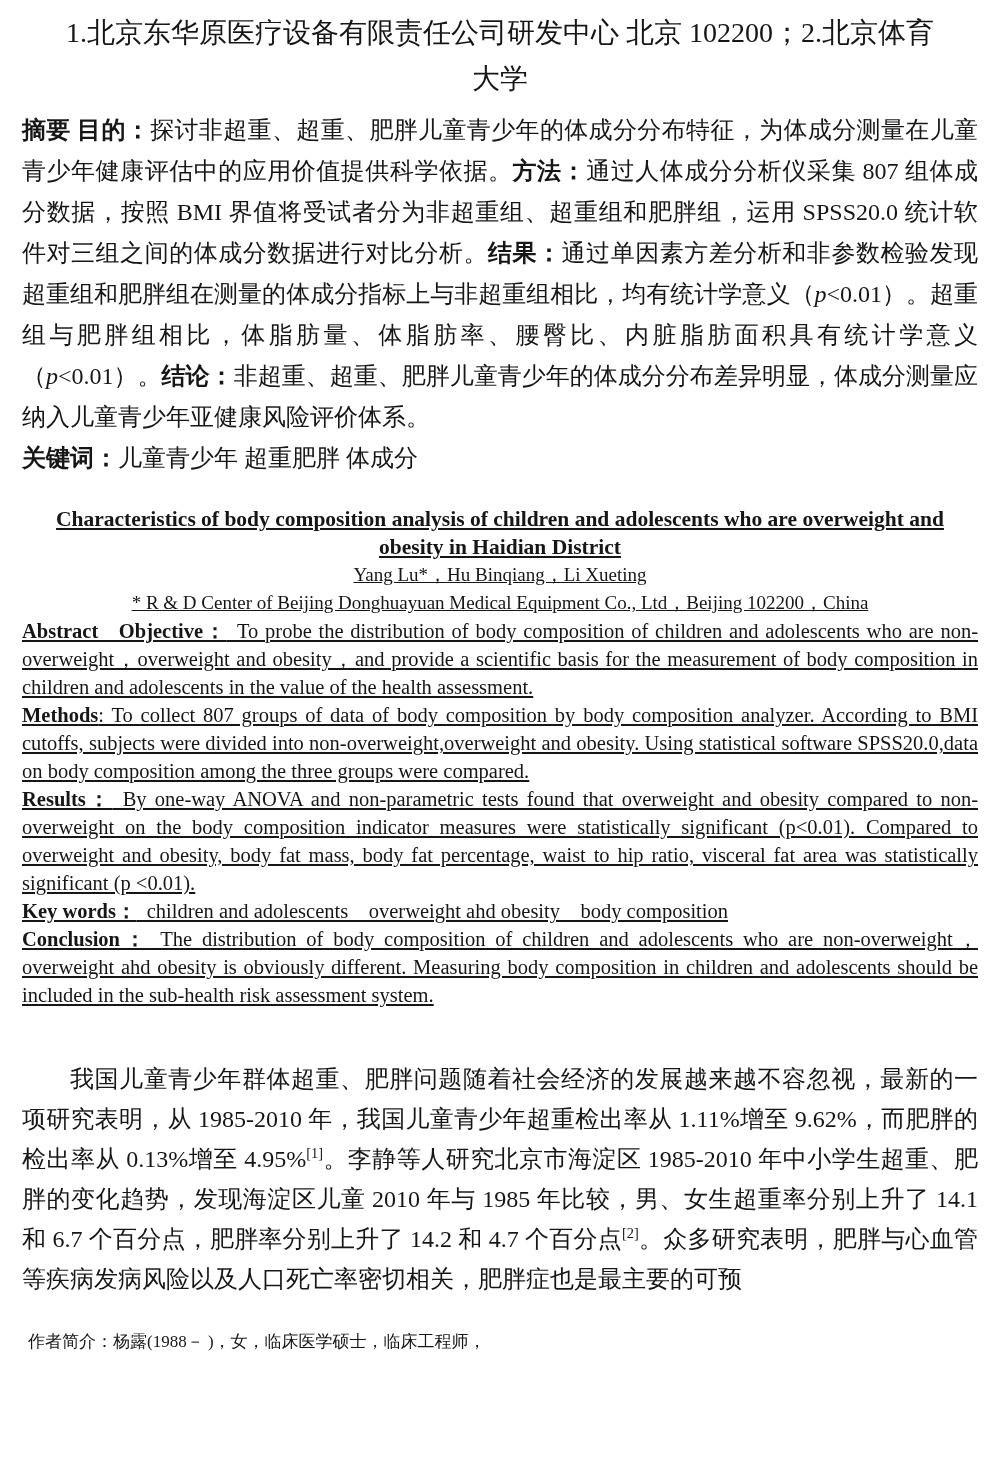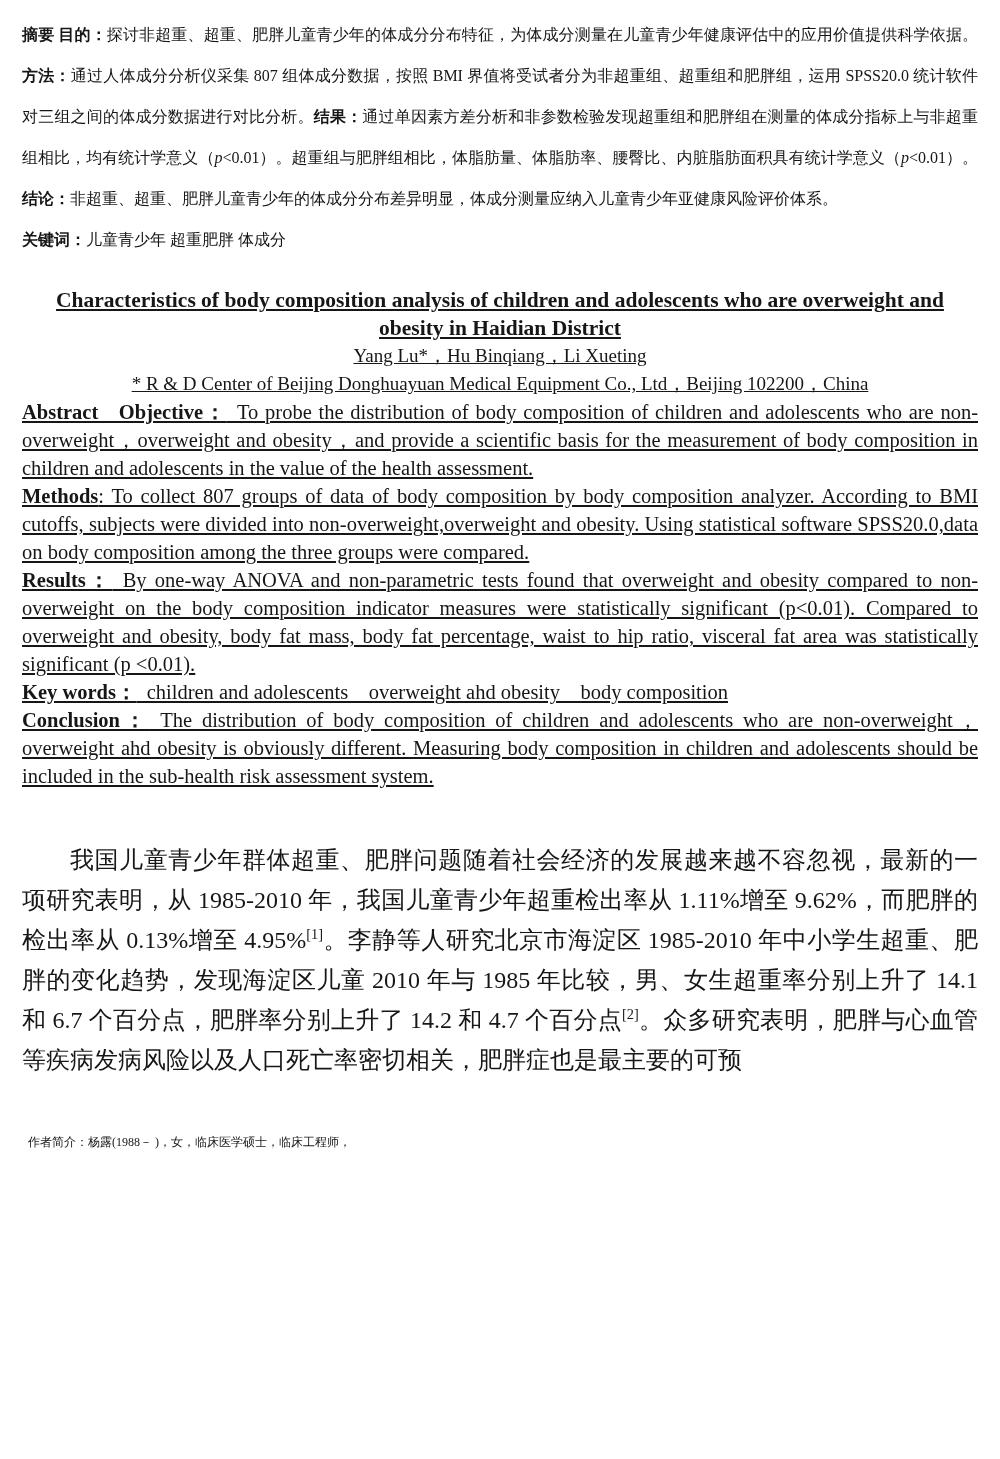--- a/index.html
+++ b/index.html
@@ -44,21 +44,21 @@
   }
   .affiliation-cn {
     margin-top: 4px;
     text-align: center;
     font-size: 28px;
     line-height: 46px;
   }
 
   .abstract-cn {
     margin-top: 8px;
-    font-size: 16px;
+    font-size: 24px;
     line-height: 41px;
     text-align: justify;
   }
   .abstract-cn p { margin: 0; }
 
   .en-section {
     margin-top: 26px;
     font-size: 20.5px;
     line-height: 28px;
     text-decoration: underline;
@@ -86,36 +86,40 @@
     font-size: 24px;
     line-height: 40px;
     text-align: justify;
   }
   .intro-cn p {
     margin: 0;
     text-indent: 2em;
   }
 
   .footnote {
-    margin-top: 48px;
-    font-size: 12px;
+    margin-top: 28px;
+    font-size: 17px;
     line-height: 29px;
   }
   .footnote .bio {
     padding-left: 6px;
     font-family: "Liberation Serif", serif;
   }
 </style>
 </head>
 <body>
 
 <div class="page">
 
 
 
+  <div class="affiliation-cn">
+    <div>1.北京东华原医疗设备有限责任公司研发中心 北京 102200；2.北京体育</div>
+    <div>大学</div>
+  </div>
 
   <div class="abstract-cn">
     <p><span class="b">摘要 目的：</span><span>探讨非超重、超重、肥胖儿童青少年的体成分分布特征，为体成分测量在儿童青少年健康评估中的应用价值提供科学依据。</span><span class="b">方法：</span><span>通过人体成分分析仪采集 807 组体成分数据，按照 BMI 界值将受试者分为非超重组、超重组和肥胖组，运用 SPSS20.0 统计软件对三组之间的体成分数据进行对比分析。</span><span class="b">结果：</span><span>通过单因素方差分析和非参数检验发现超重组和肥胖组在测量的体成分指标上与非超重组相比，均有统计学意义（</span><span class="i">p</span><span>&lt;0.01）。超重组与肥胖组相比，体脂肪量、体脂肪率、腰臀比、内脏脂肪面积具有统计学意义（</span><span class="i">p</span><span>&lt;0.01）。</span><span class="b">结论：</span><span>非超重、超重、肥胖儿童青少年的体成分分布差异明显，体成分测量应纳入儿童青少年亚健康风险评价体系。</span></p>
     <p><span class="b">关键词：</span><span>儿童青少年 超重肥胖 体成分</span></p>
   </div>
 
   <div class="en-section">
     <div class="title-en">Characteristics of body composition analysis of children and adolescents who are overweight and obesity in Haidian District</div>
     <div class="authors-en">Yang Lu*，Hu Binqiang，Li Xueting</div>
     <div class="affiliation-en">* R &amp; D Center of Beijing Donghuayuan Medical Equipment Co., Ltd，Beijing 102200，China</div>

